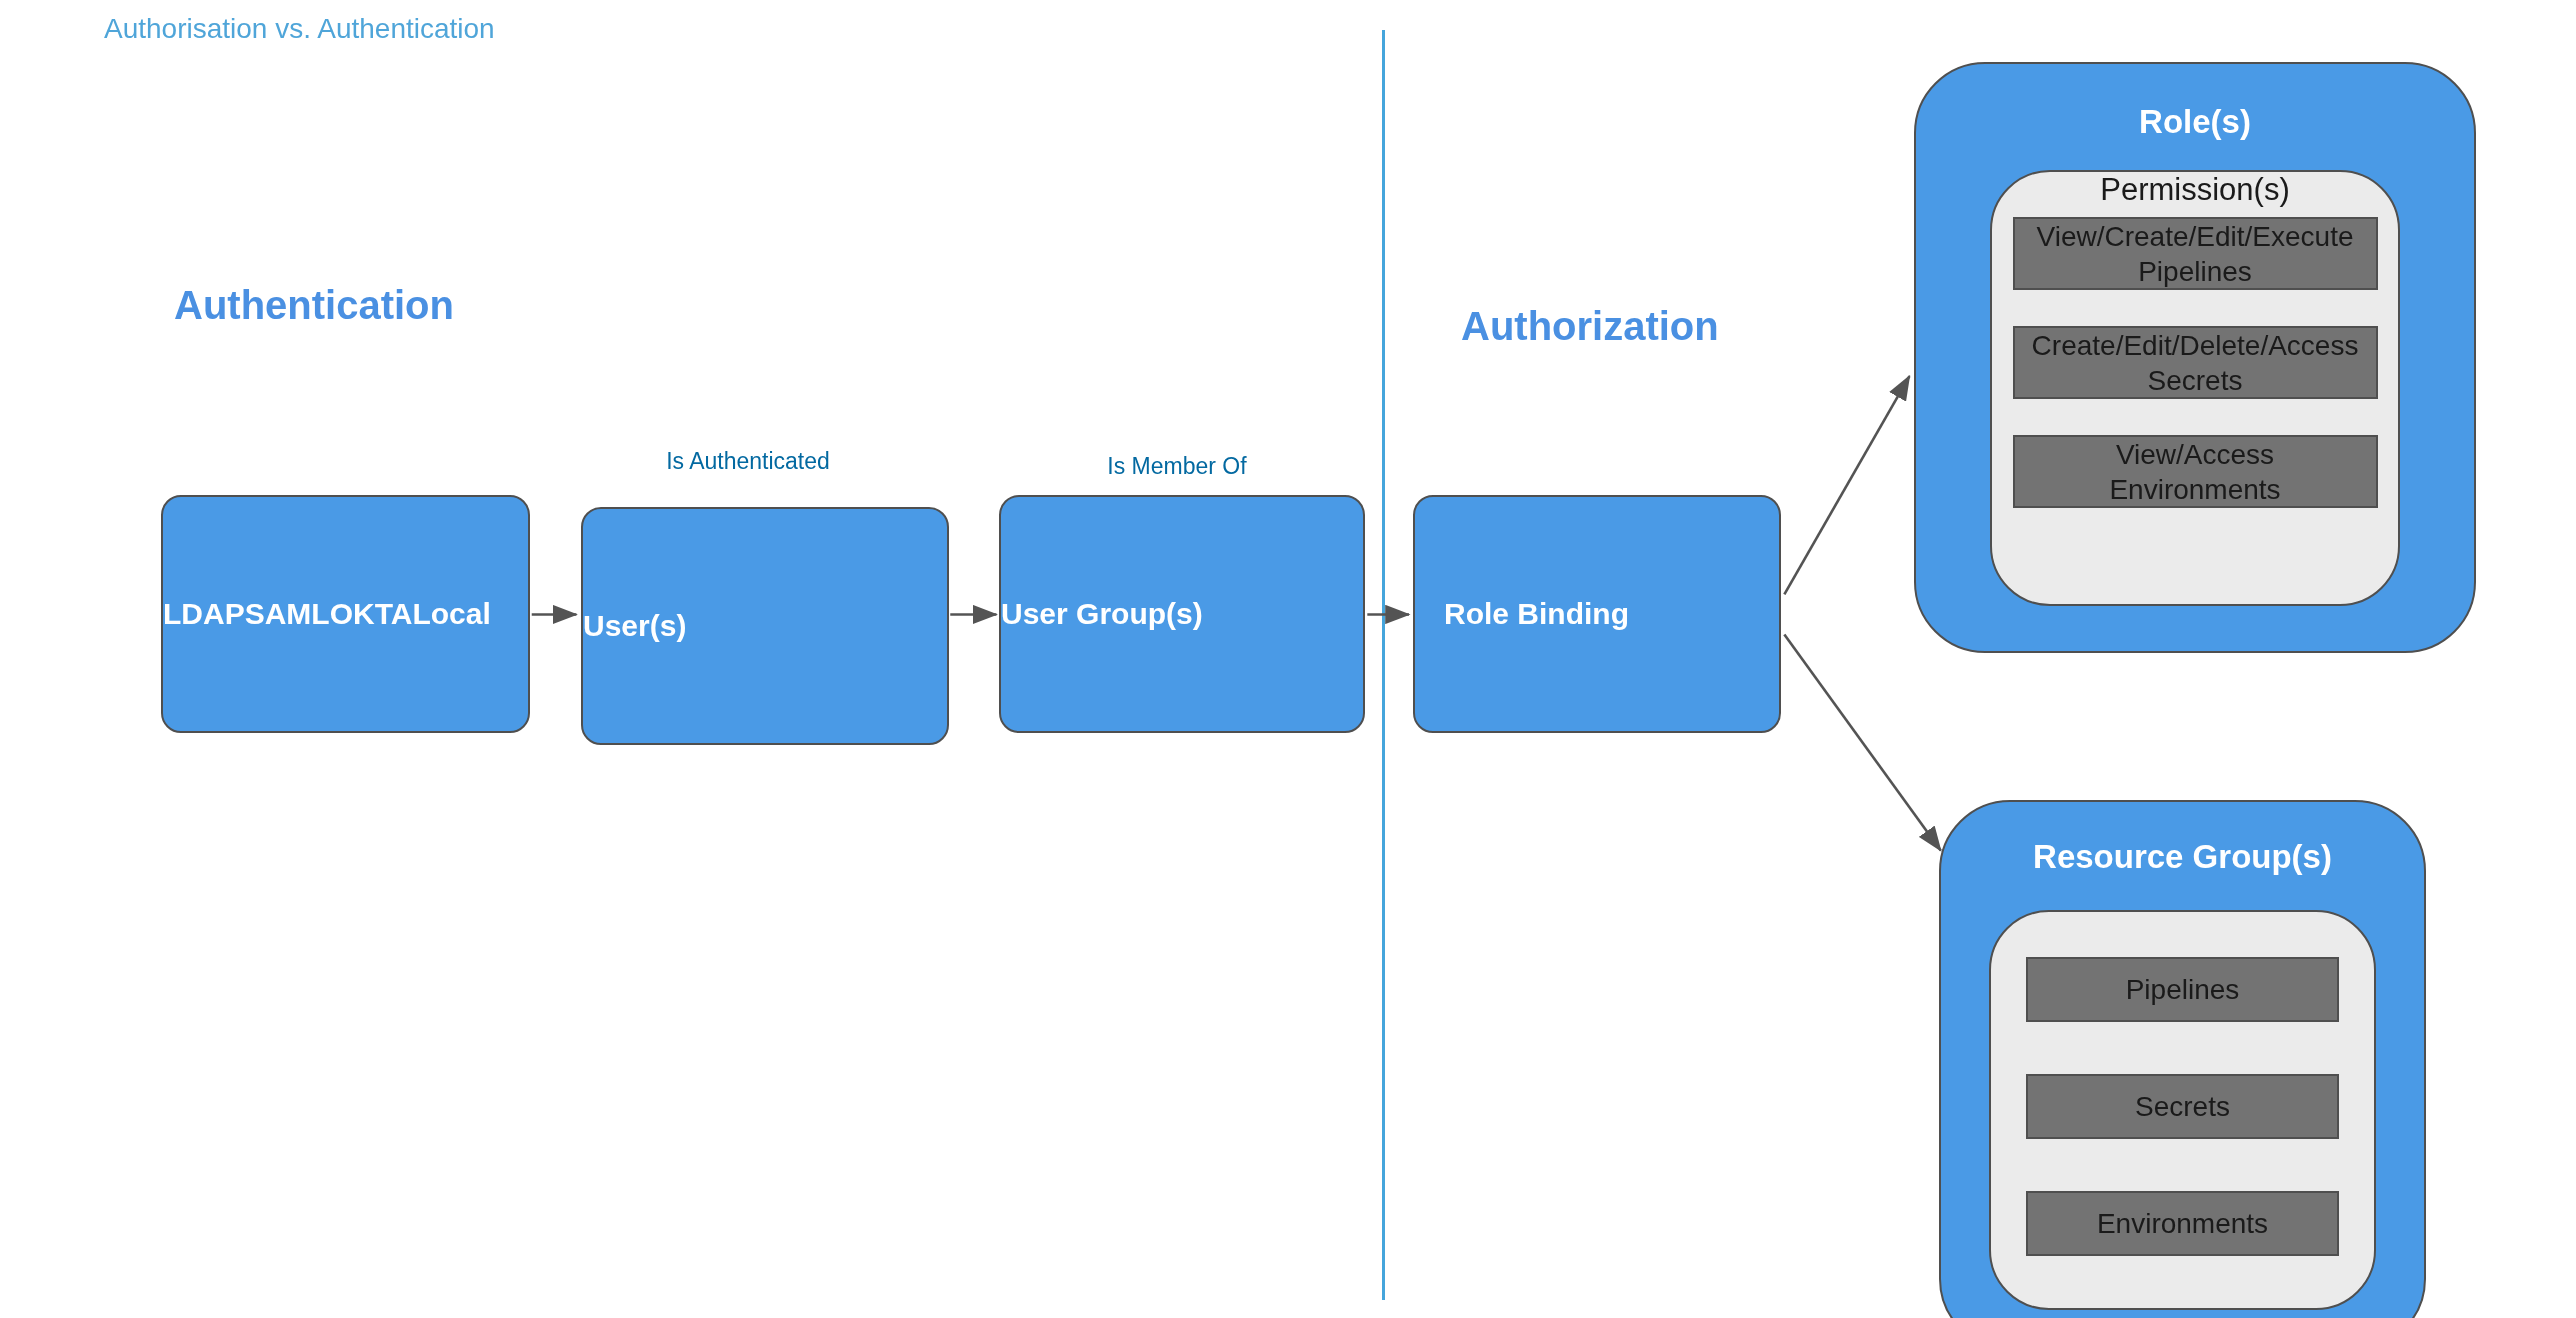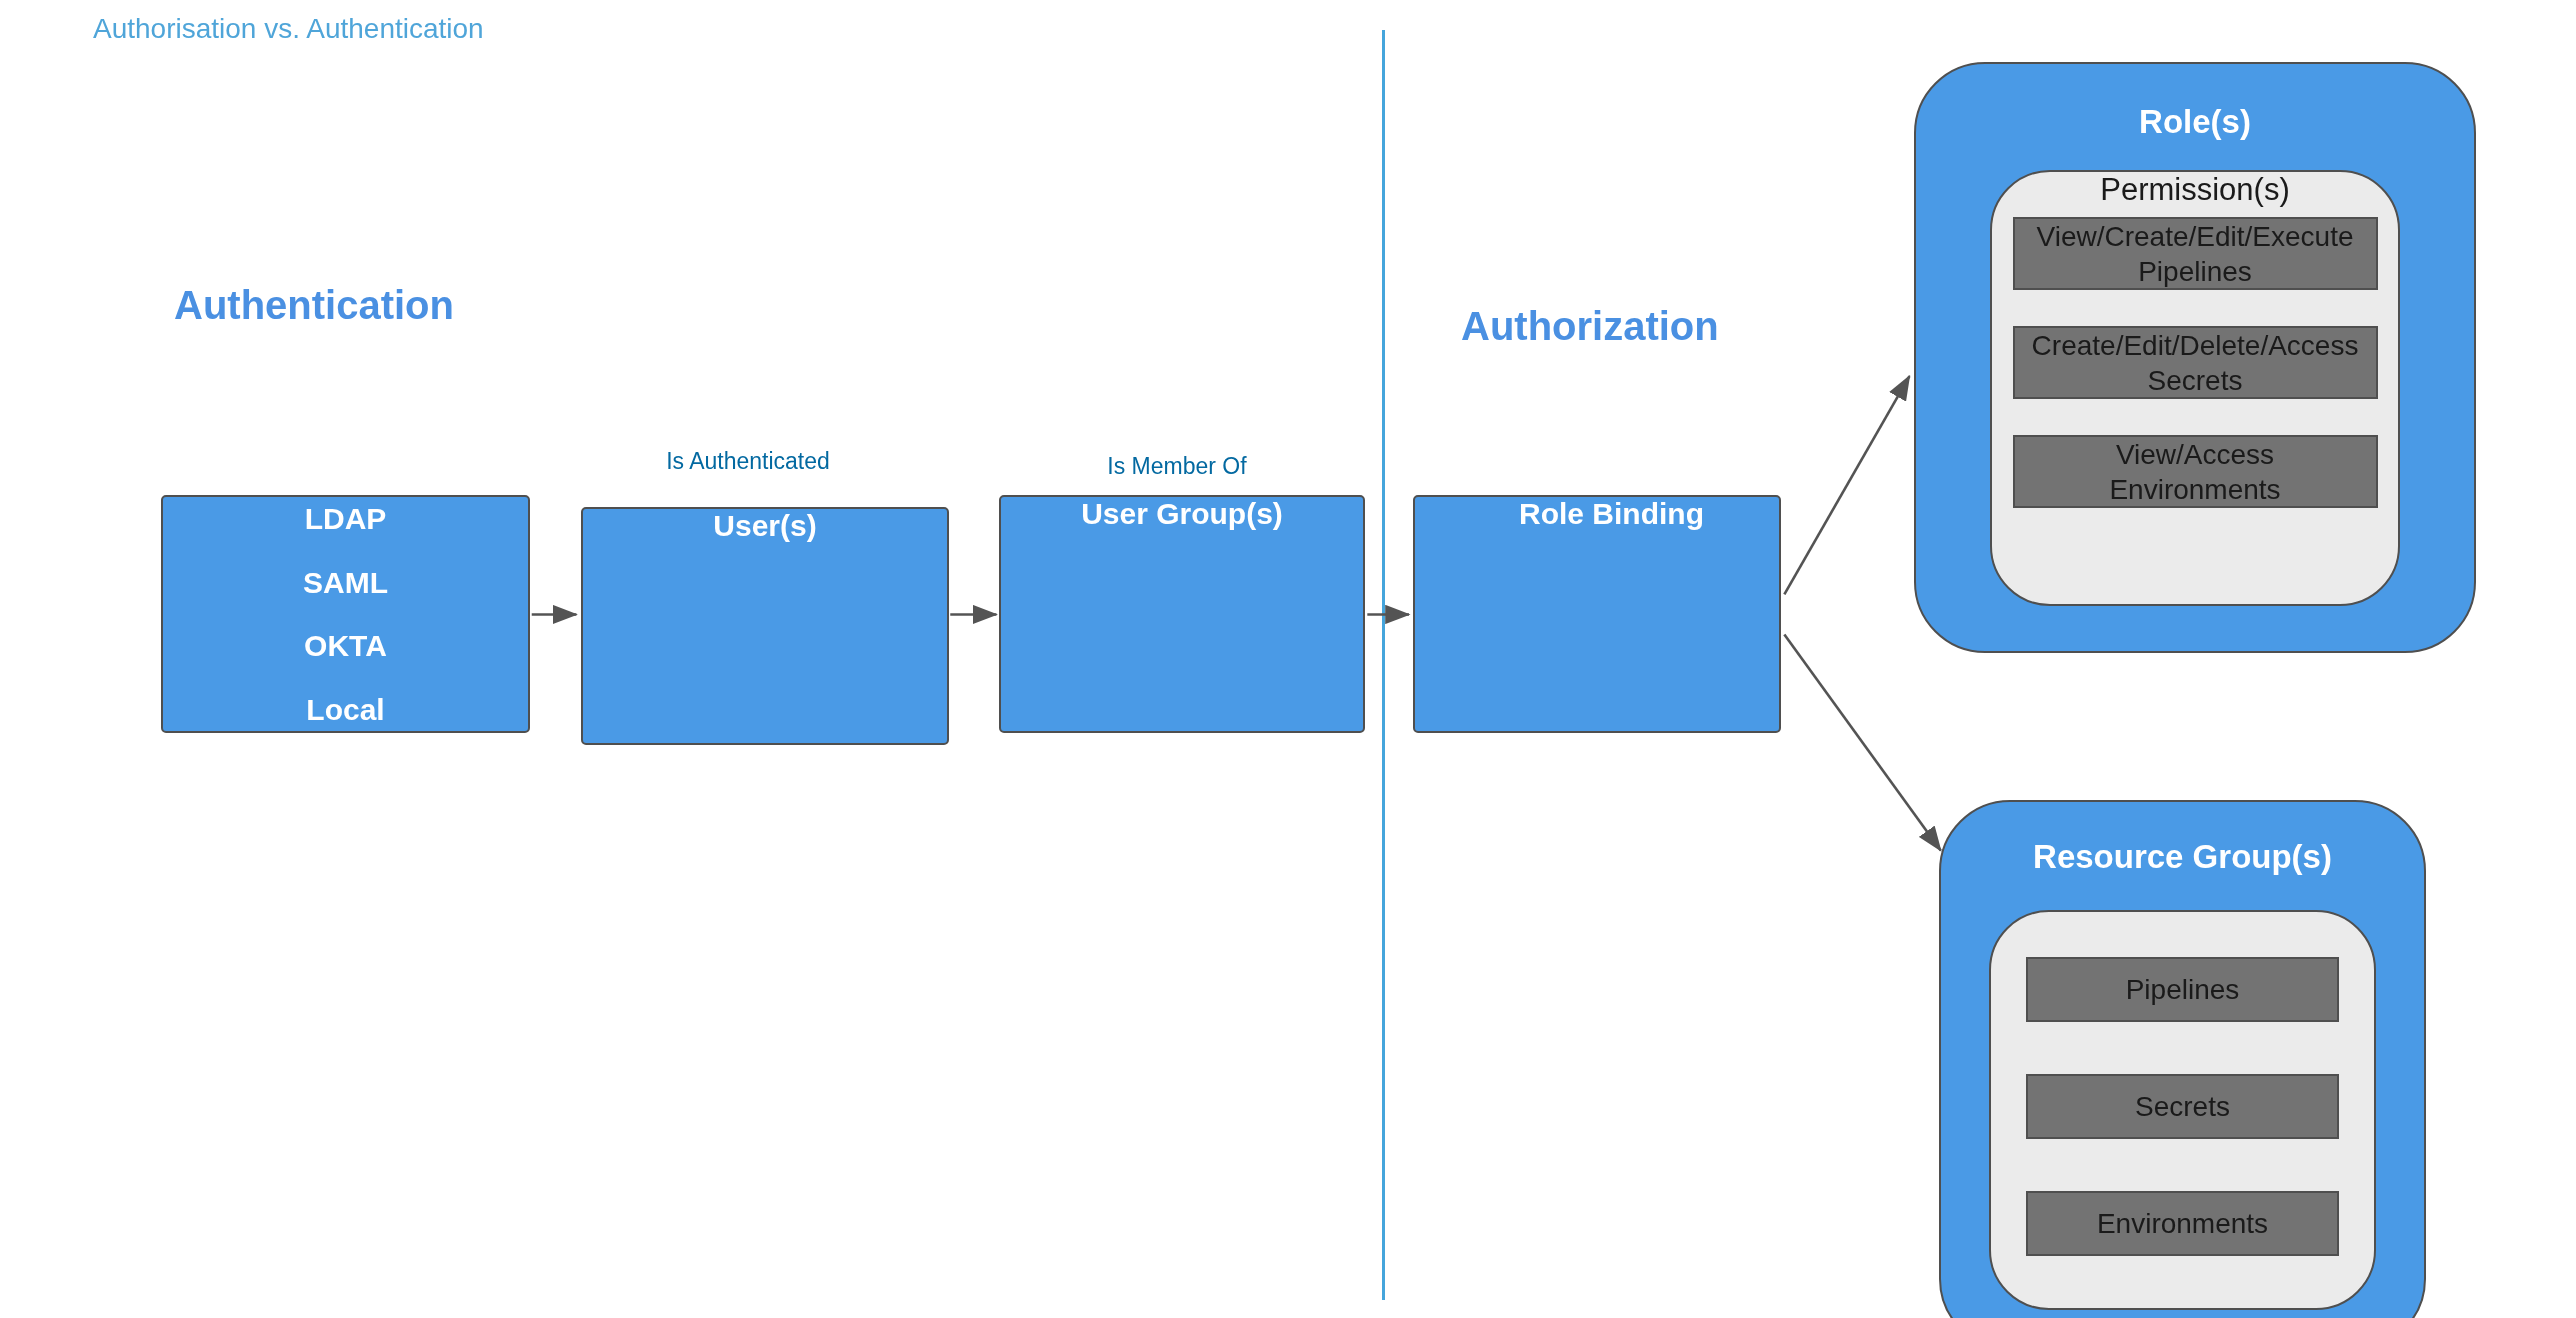--- a/index.html
+++ b/index.html
@@ -3,21 +3,21 @@
 <meta charset="utf-8">
 <style>
   html,body{margin:0;padding:0;background:#ffffff;}
   body{
     width:2576px;height:1319px;position:relative;overflow:hidden;
     font-family:"Liberation Sans",sans-serif;
   }
   .abs{position:absolute;}
 
   .doc-title{
-    left:93px;top:13.4px;
+    left:104px;top:13.4px;
     font-size:28px;color:#4fa5d9;white-space:nowrap;
   }
   .section-heading{
     font-size:40px;font-weight:bold;color:#4a90e2;white-space:nowrap;
   }
   .heading-authentication{left:174px;top:283px;}
   .heading-authorization{left:1461px;top:304px;}
 
   .divider{
     left:1382px;top:30px;width:3px;height:1270px;background:#45a5dc;
@@ -25,22 +25,22 @@
 
   .edge-label{
     font-size:23px;font-weight:normal;color:#0369a1;white-space:nowrap;
     transform:translateX(-50%);
   }
   .edge-label-1{left:748px;top:448px;}
   .edge-label-2{left:1177px;top:453px;}
 
   .node{
     top:495px;height:238px;
-    background:#4a9ae6;border:2.2px solid #4f4f4f;border-radius:5px;
-    display:flex;flex-direction:column;align-items:center;justify-content:space-between;
+    background:#4a9ae6;border:2.2px solid #4f4f4f;border-radius:20px;
+    display:flex;flex-direction:row;align-items:center;justify-content:flex-start;
     color:#ffffff;font-weight:bold;font-size:30px;text-align:center;
     box-sizing:border-box;
   }
   .node-idp{left:161px;width:369px;}
   .node-users{left:581px;width:368px;margin-top:12px;}
   .node-groups{left:999px;width:366px;}
   .node-binding{left:1413px;width:368px;padding-left:29px;}
   .idp-line{line-height:1.45;}
 
   .container{

